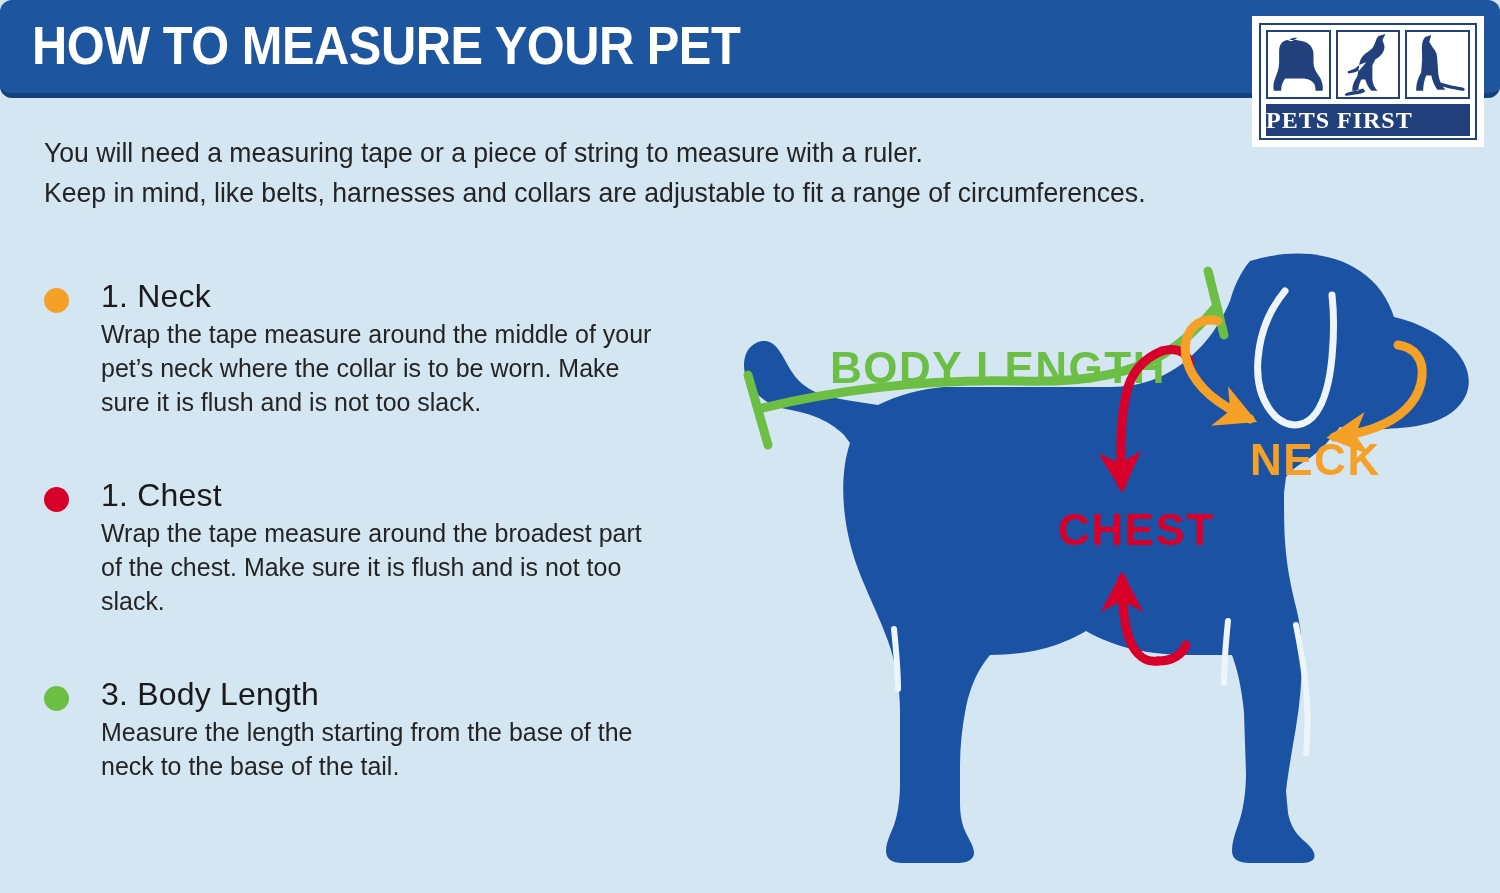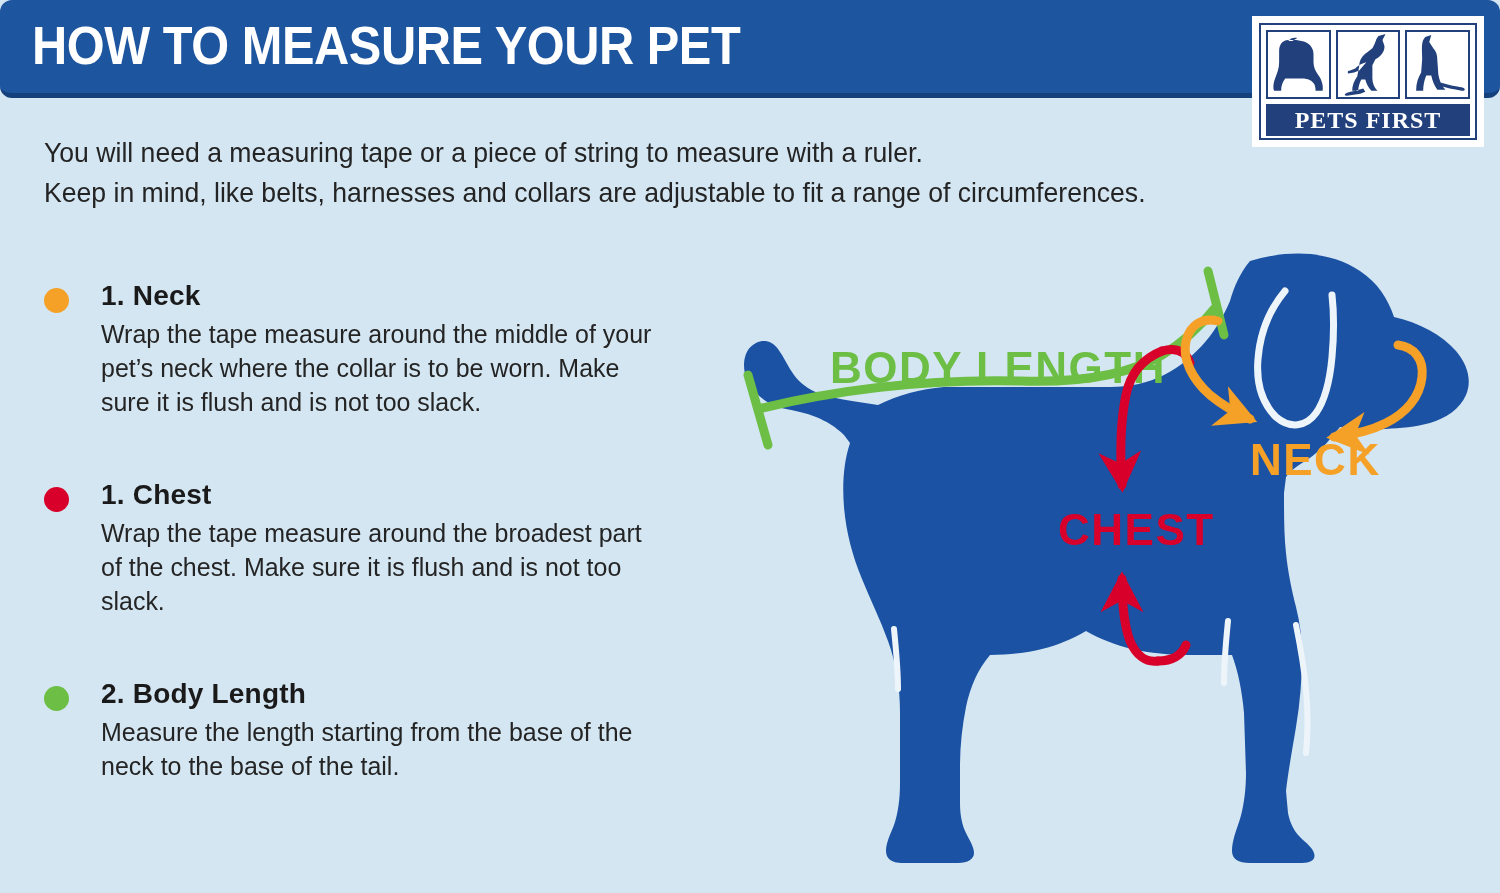--- a/index.html
+++ b/index.html
@@ -80,21 +80,21 @@
     position: relative;
     overflow: visible;
   }
   .logo-box svg { display: block; width: 100%; height: 100%; overflow: visible; }
   #logo-name {
     height: 32px;
     background: #22417c;
     color: #ffffff;
     font-size: 24px;
     line-height: 32px;
-    text-align: center;
+    text-align: left;
     font-weight: 700;
     letter-spacing: 1px;
     font-family: "Liberation Serif", serif;
   }
 
   
   #intro {
     position: absolute;
     left: 44px;
     top: 133px;
@@ -122,23 +122,23 @@
   }
   .step-bullet {
     position: absolute;
     left: 0;
     top: 10px;
     width: 25px;
     height: 25px;
     border-radius: 50%;
   }
   .step-title {
-    font-size: 28px;
+    font-size: 32px;
     line-height: 36px;
-    font-weight: 700;
+    font-weight: 400;
     color: #1a1a1a;
     font-family: "Liberation Sans Narrow", "Liberation Sans", sans-serif;
     margin-bottom: 3px;
     letter-spacing: 0.2px;
   }
   .step-body {
     font-size: 26px;
     line-height: 34px;
     color: #242424;
     font-family: "Liberation Sans Narrow", "Liberation Sans", sans-serif;
@@ -214,21 +214,21 @@
     </div>
 
     <div class="step">
       <span class="step-bullet" style="background:#d8002a"></span>
       <div class="step-title">1. Chest</div>
       <div class="step-body">Wrap the tape measure around the broadest part of the chest. Make sure it is flush and is not too slack.</div>
     </div>
 
     <div class="step">
       <span class="step-bullet" style="background:#6dbe45"></span>
-      <div class="step-title">2. Body Length</div>
+      <div class="step-title">3. Body Length</div>
       <div class="step-body">Measure the length starting from the base of the neck to the base of the tail.</div>
     </div>
 
   </div>
 
   <div id="illustration">
     <svg viewBox="0 0 855 650" preserveAspectRatio="xMidYMid meet">
 
       <defs>
         <marker id="arrowOrange" viewBox="0 0 12 12" refX="9" refY="6" markerWidth="5.2" markerHeight="5.2" orient="auto-start-reverse">

